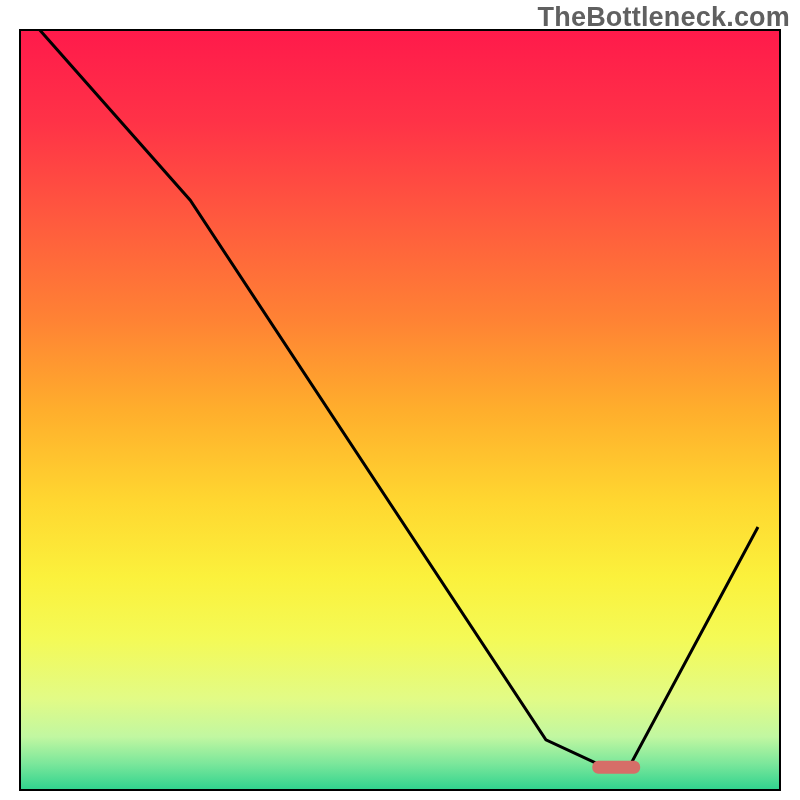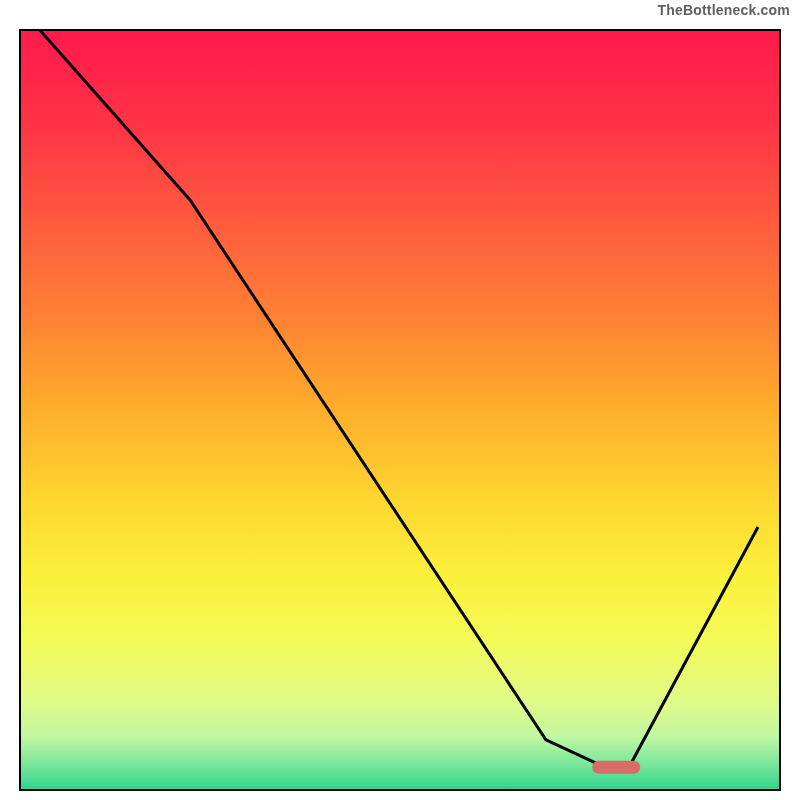--- a/index.html
+++ b/index.html
@@ -13,21 +13,21 @@
   }
   .stage {
     position: relative;
     width: 800px;
     height: 800px;
   }
   .attribution {
     position: absolute;
     top: 2px;
     right: 10px;
-    font-size: 14px;
+    font-size: 27px;
     font-weight: 600;
     color: #606060;
     letter-spacing: 0.2px;
   }
   svg.chart {
     position: absolute;
     left: 0;
     top: 0;
     width: 800px;
     height: 800px;

